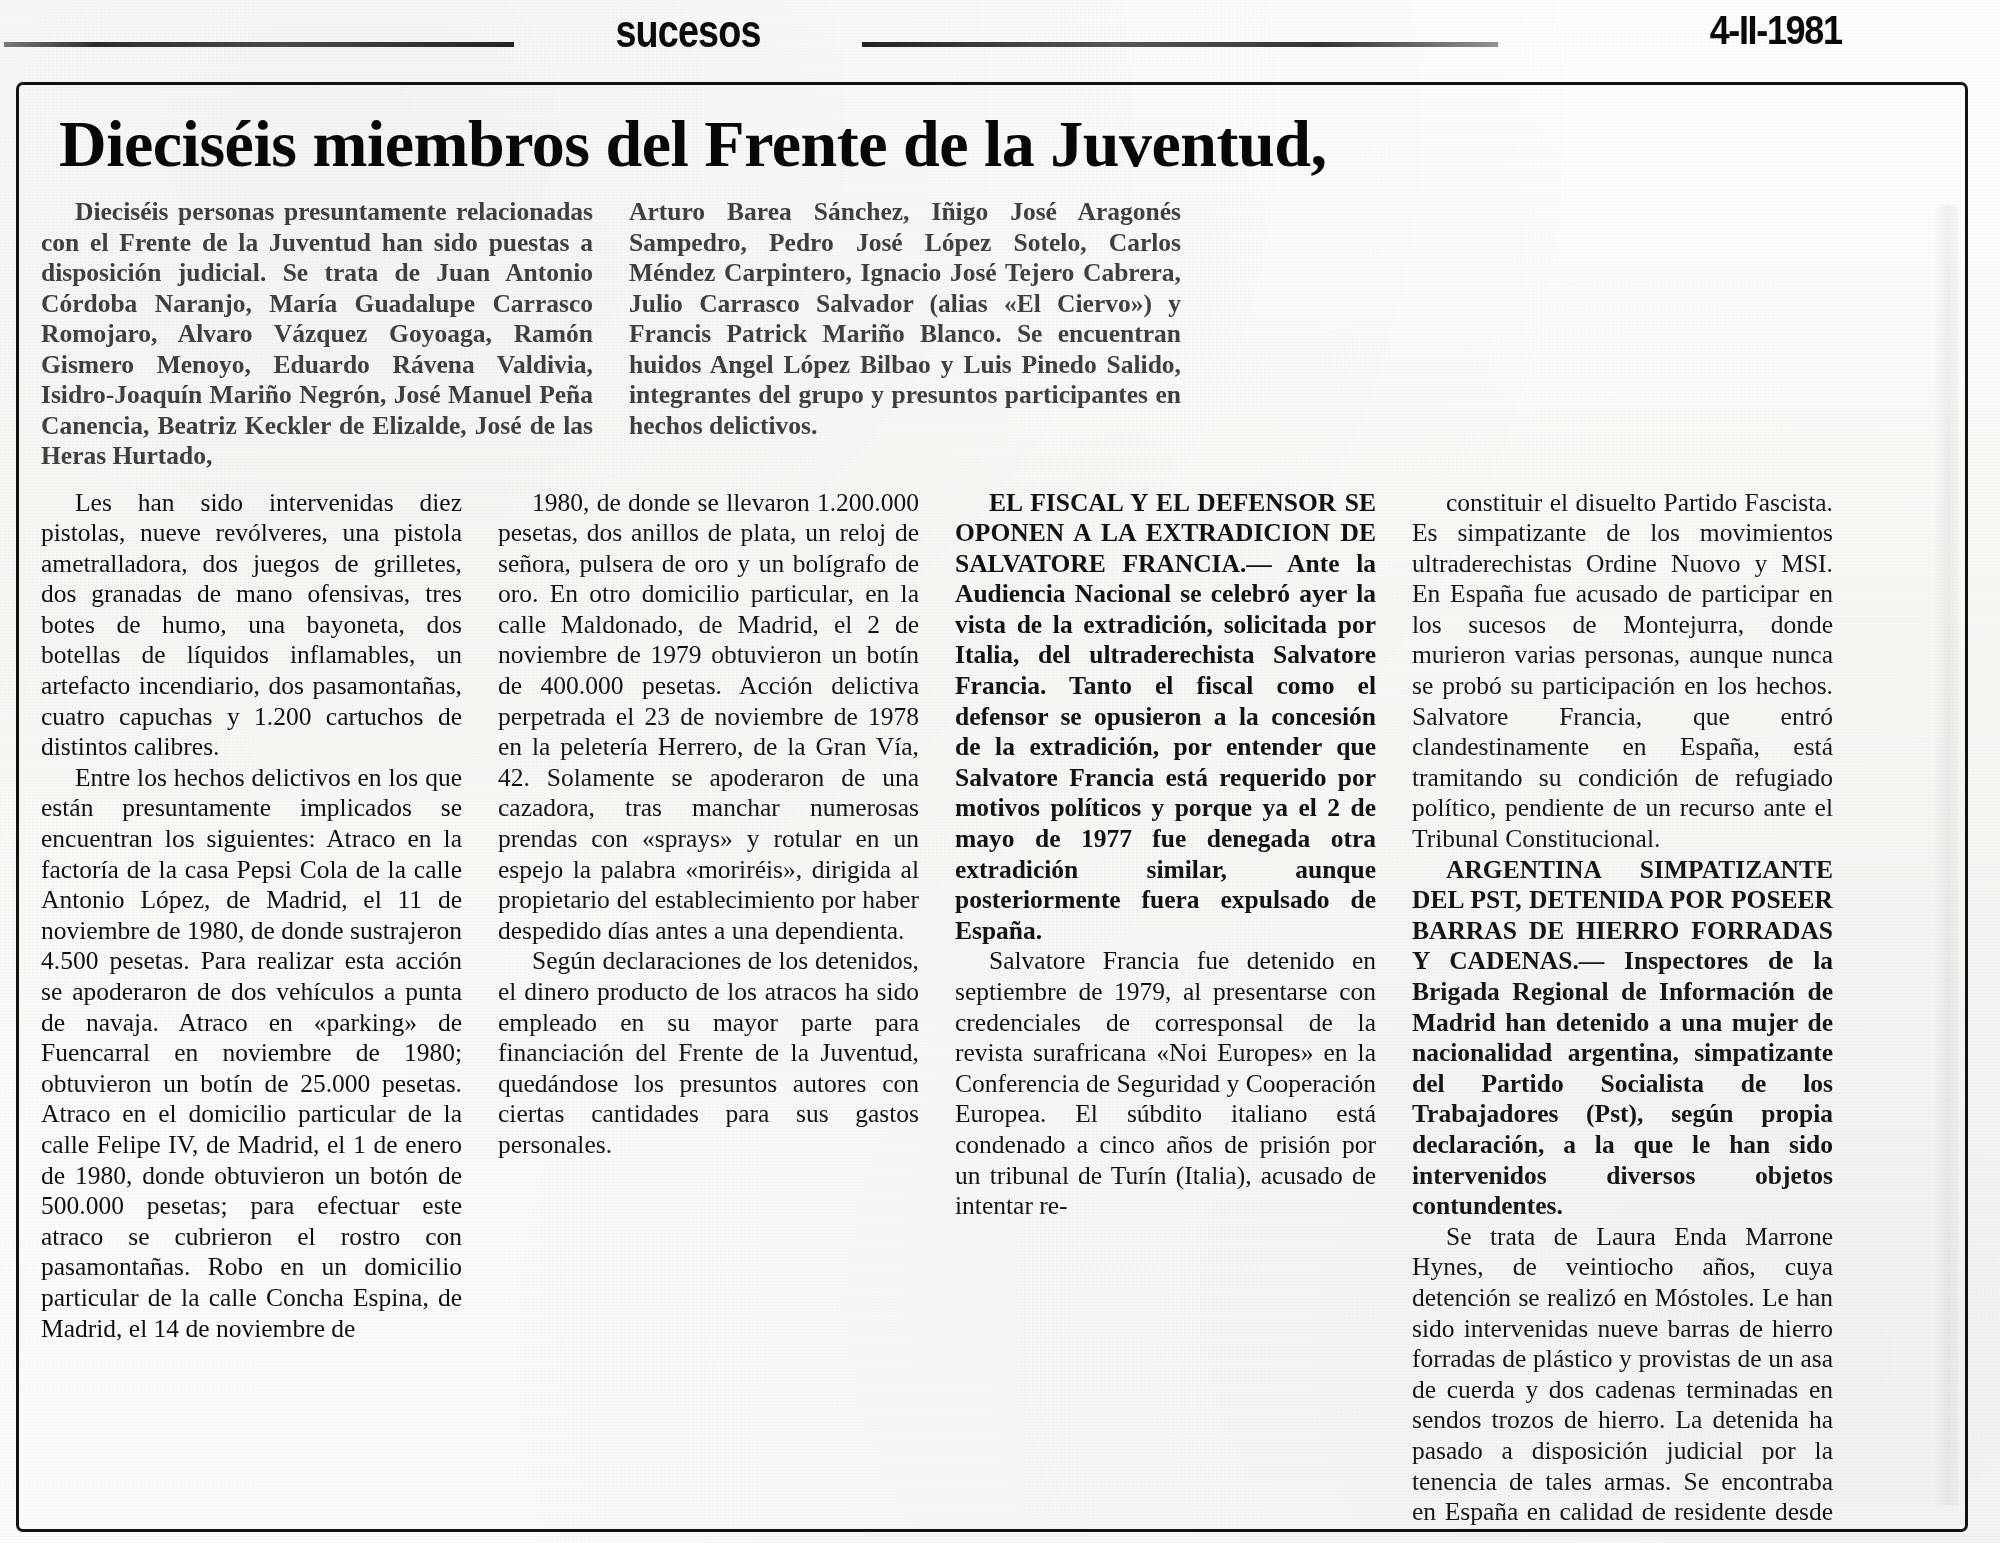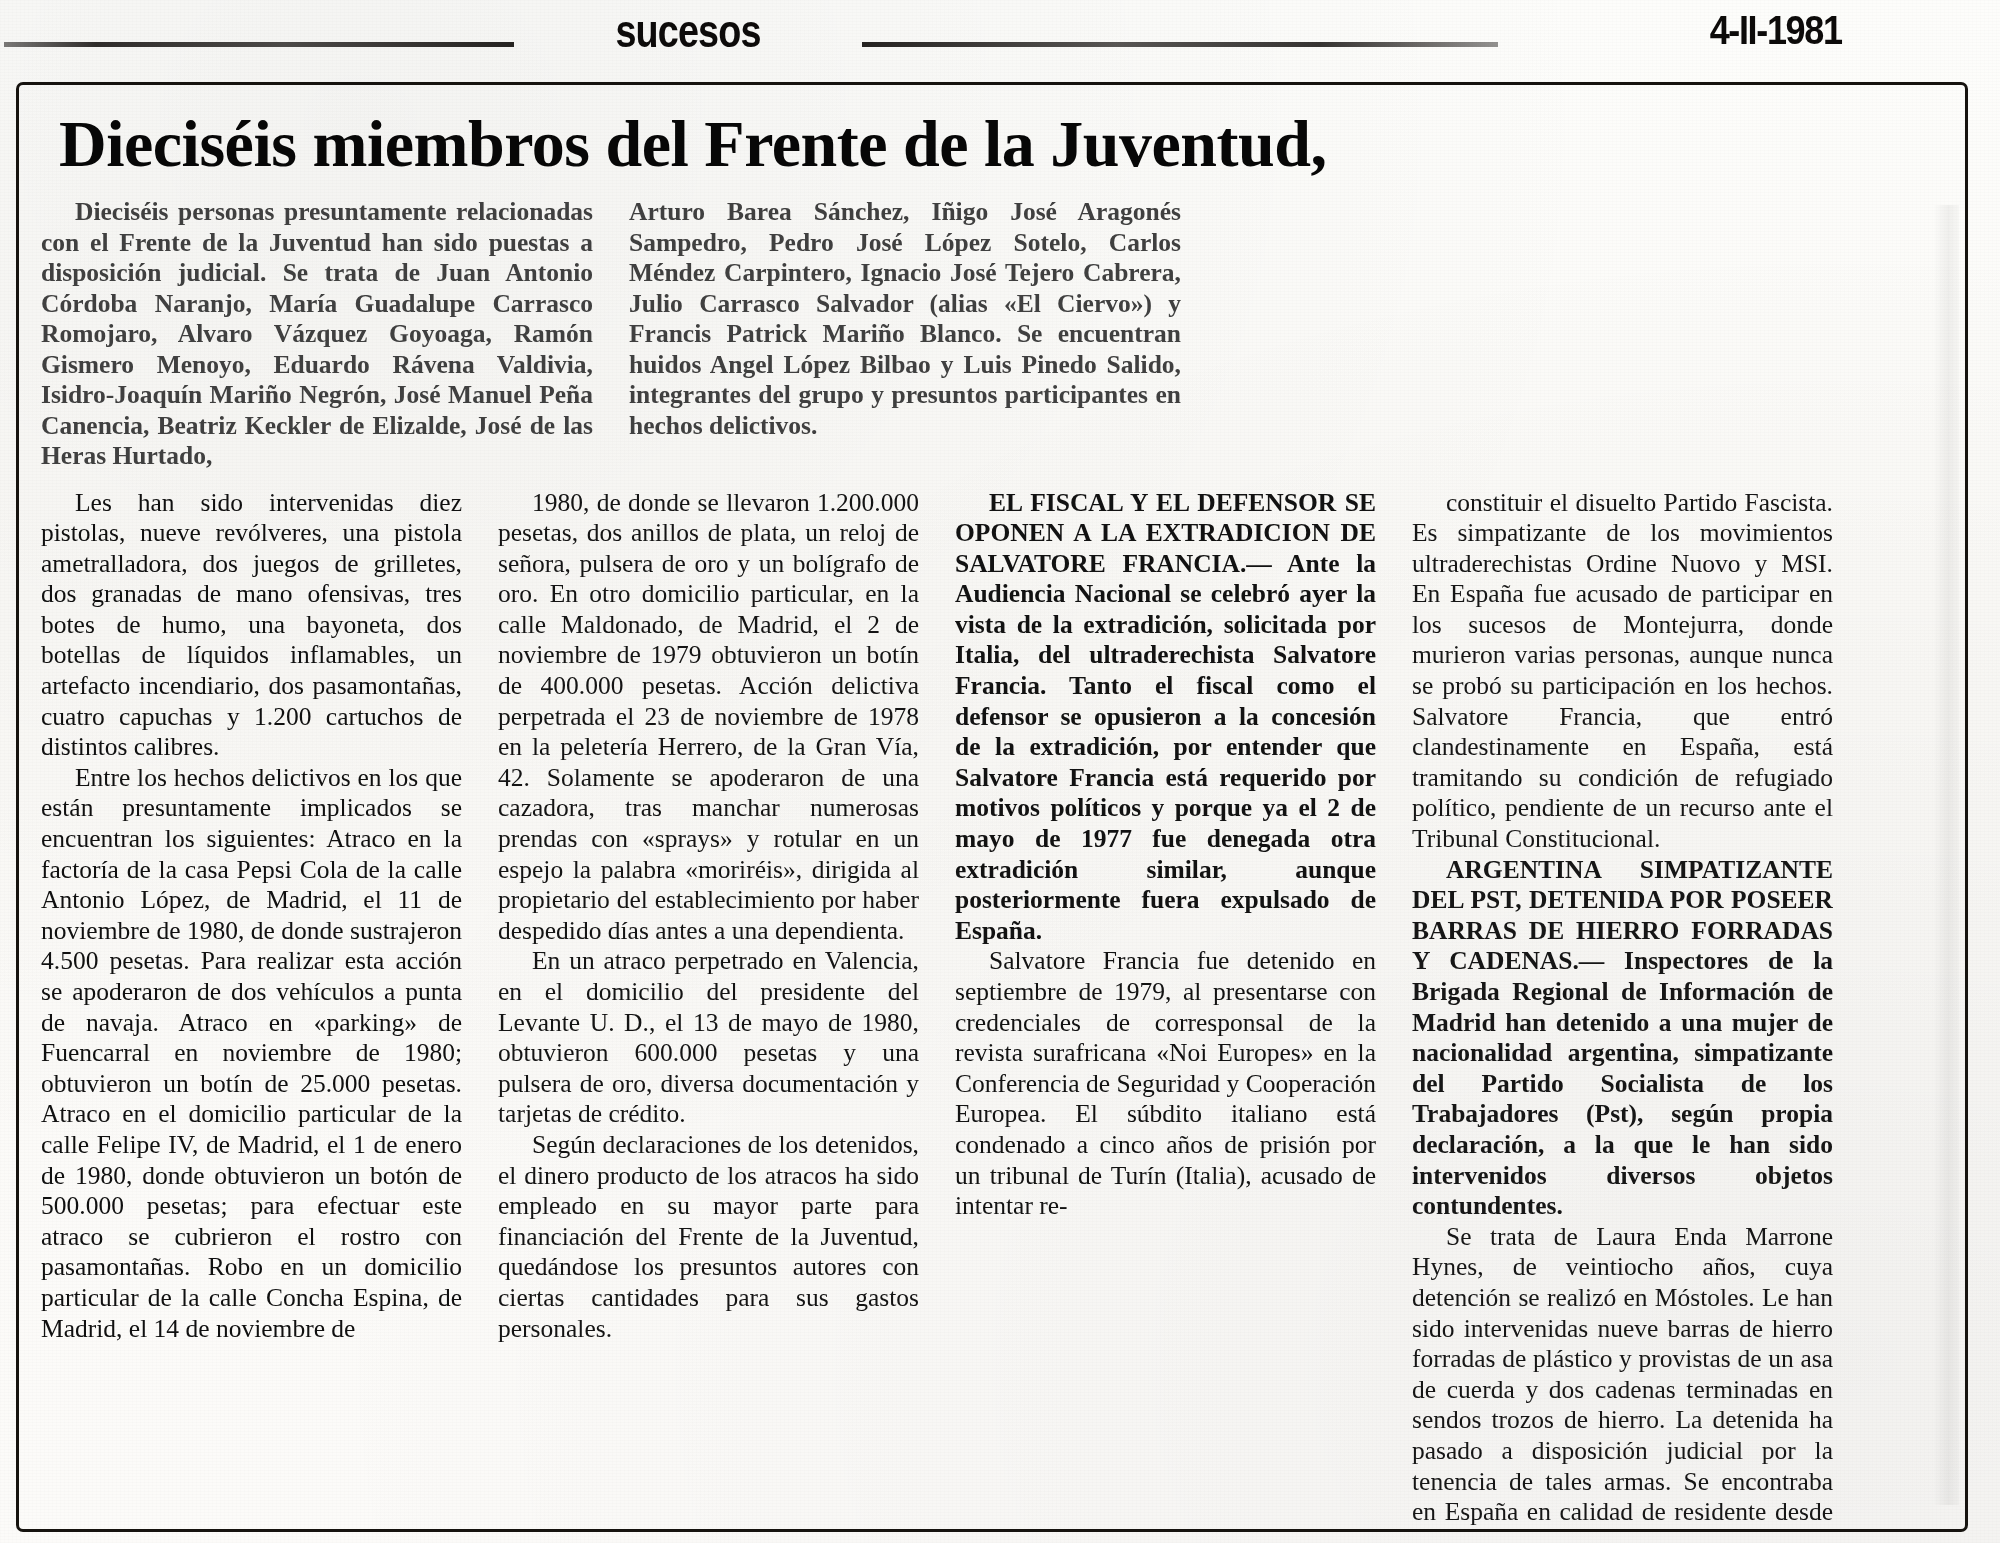--- a/index.html
+++ b/index.html
@@ -175,21 +175,20 @@
 
     <div id="body-cols">
 
       <div class="col">
         <p>Les han sido intervenidas diez pistolas, nueve revólveres, una pistola ametralladora, dos juegos de grilletes, dos granadas de mano ofensivas, tres botes de humo, una bayoneta, dos botellas de líquidos inflamables, un artefacto incendiario, dos pasamontañas, cuatro capuchas y 1.200 cartuchos de distintos calibres.</p>
         <p>Entre los hechos delictivos en los que están presuntamente implicados se encuentran los siguientes: Atraco en la factoría de la casa Pepsi Cola de la calle Antonio López, de Madrid, el 11 de noviembre de 1980, de donde sustrajeron 4.500 pesetas. Para realizar esta acción se apoderaron de dos vehículos a punta de navaja. Atraco en «parking» de Fuencarral en noviembre de 1980; obtuvieron un botín de 25.000 pesetas. Atraco en el domicilio particular de la calle Felipe IV, de Madrid, el 1 de enero de 1980, donde obtuvieron un botón de 500.000 pesetas; para efectuar este atraco se cubrieron el rostro con pasamontañas. Robo en un domicilio particular de la calle Concha Espina, de Madrid, el 14 de noviembre de</p>
       </div>
 
       <div class="col">
         <p>1980, de donde se llevaron 1.200.000 pesetas, dos anillos de plata, un reloj de señora, pulsera de oro y un bolígrafo de oro. En otro domicilio particular, en la calle Maldonado, de Madrid, el 2 de noviembre de 1979 obtuvieron un botín de 400.000 pesetas. Acción delictiva perpetrada el 23 de noviembre de 1978 en la peletería Herrero, de la Gran Vía, 42. Solamente se apoderaron de una cazadora, tras manchar numerosas prendas con «sprays» y rotular en un espejo la palabra «moriréis», dirigida al propietario del establecimiento por haber despedido días antes a una dependienta.</p>
-        <p>En un atraco perpetrado en Valencia, en el domicilio del presidente del Levante U. D., el 13 de mayo de 1980, obtuvieron 600.000 pesetas y una pulsera de oro, diversa documentación y tarjetas de crédito.</p>
         <p>Según declaraciones de los detenidos, el dinero producto de los atracos ha sido empleado en su mayor parte para financiación del Frente de la Juventud, quedándose los presuntos autores con ciertas cantidades para sus gastos personales.</p>
       </div>
 
       <div class="col">
         <p class="subhead"><span class="caps">EL FISCAL Y EL DEFENSOR SE OPONEN A LA EXTRADICION DE SALVATORE FRANCIA.</span><span>— Ante la Audiencia Nacional se celebró ayer la vista de la extradición, solicitada por Italia, del ultraderechista Salvatore Francia. Tanto el fiscal como el defensor se opusieron a la concesión de la extradición, por entender que Salvatore Francia está requerido por motivos políticos y porque ya el 2 de mayo de 1977 fue denegada otra extradición similar, aunque posteriormente fuera expulsado de España.</span></p>
         <p>Salvatore Francia fue detenido en septiembre de 1979, al presentarse con credenciales de corresponsal de la revista surafricana «Noi Europes» en la Conferencia de Seguridad y Cooperación Europea. El súbdito italiano está condenado a cinco años de prisión por un tribunal de Turín (Italia), acusado de intentar re-</p>
       </div>
 
       <div class="col">
         <p>constituir el disuelto Partido Fascista. Es simpatizante de los movimientos ultraderechistas Ordine Nuovo y MSI. En España fue acusado de participar en los sucesos de Montejurra, donde murieron varias personas, aunque nunca se probó su participación en los hechos. Salvatore Francia, que entró clandestinamente en España, está tramitando su condición de refugiado político, pendiente de un recurso ante el Tribunal Constitucional.</p>

